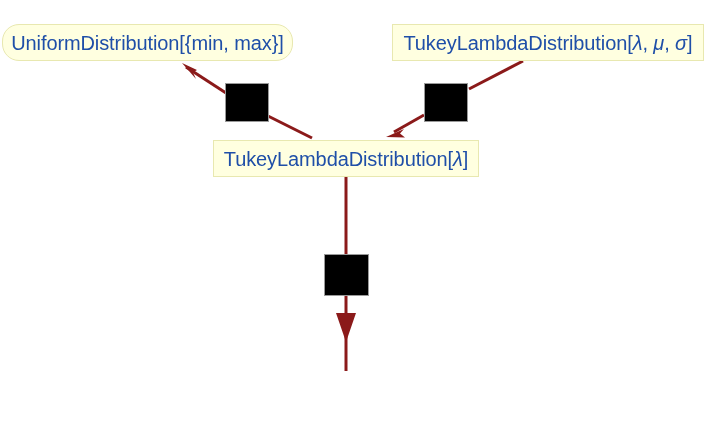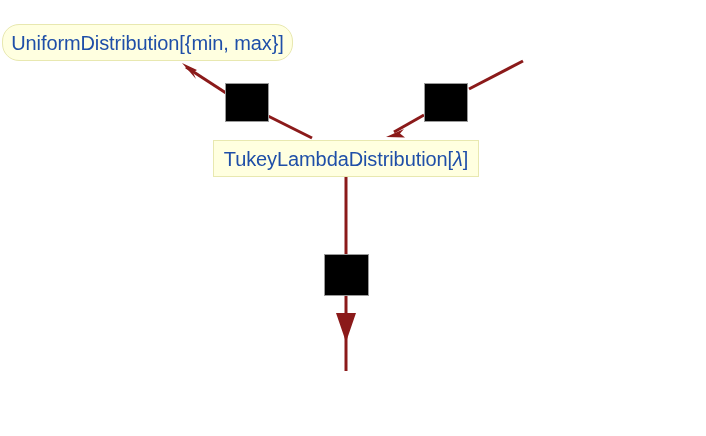--- a/index.html
+++ b/index.html
@@ -89,20 +89,23 @@
     <g>
       <line x1="346" y1="177" x2="346" y2="371" stroke="#8b1a1a" stroke-width="3"></line>
       <path d="M346,342 L336,313 L356,313 Z" fill="#8b1a1a"></path>
     </g>
   </svg>
 
   <div class="node node-uniform">
     <span><span>UniformDistribution[{min, max}]</span></span>
   </div>
 
+  <div class="node node-tukey3">
+    <span><span>TukeyLambdaDistribution[</span><span class="greek">λ</span><span>, </span><span class="greek">μ</span><span>, </span><span class="greek">σ</span><span>]</span></span>
+  </div>
 
   <div class="node node-tukey1">
     <span><span>TukeyLambdaDistribution[</span><span class="greek">λ</span><span>]</span></span>
   </div>
 
 
   <div class="op-box op-left"></div>
   <div class="op-box op-right"></div>
   <div class="op-box op-center"></div>
 

